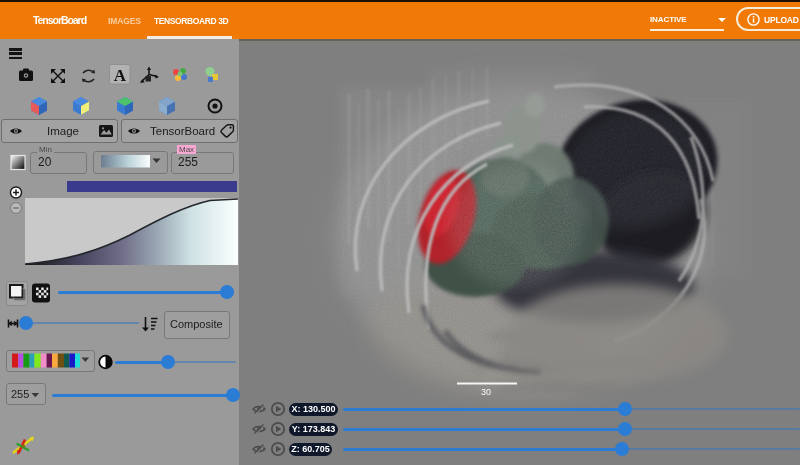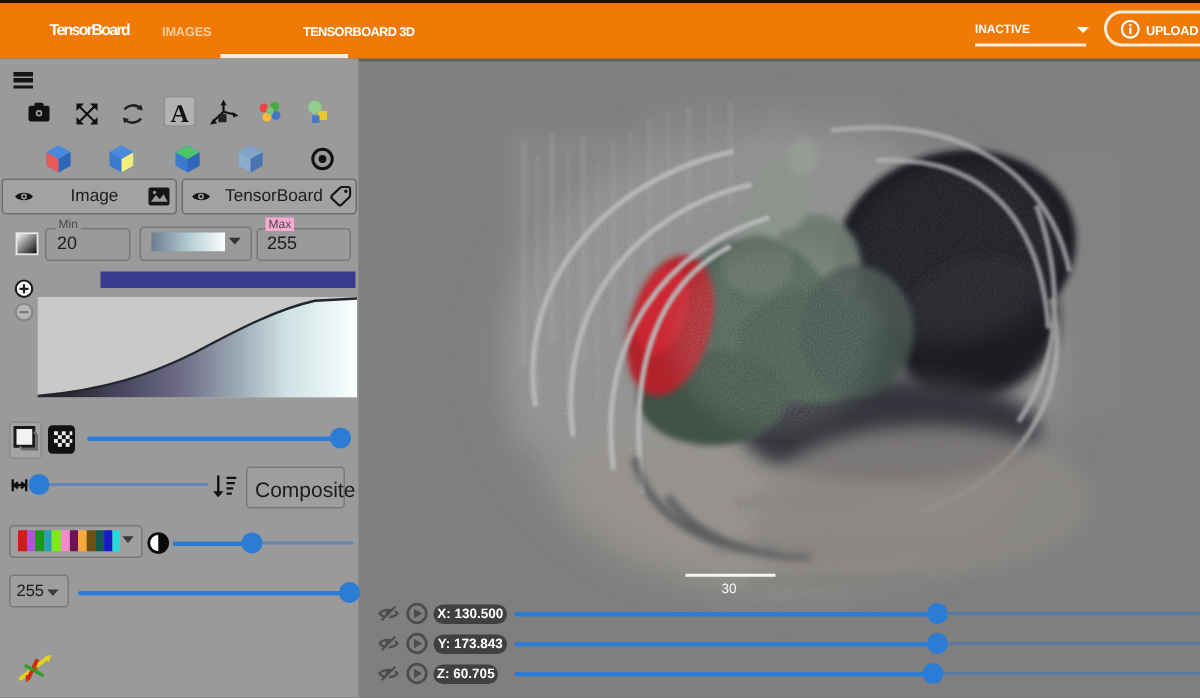--- a/index.html
+++ b/index.html
@@ -5,37 +5,37 @@
   * { margin:0; padding:0; box-sizing:border-box; }
   html,body { width:800px; height:465px; overflow:hidden; }
   body { font-family:"Liberation Sans", sans-serif; position:relative; background:#7f7f7f; }
   .abs { position:absolute; }
   
   #header { left:0; top:0; width:800px; height:39px; background:#f07a05; }
   #topline { left:0; top:0; width:800px; height:2px; background:#1d1002; }
   #brand { left:33px; top:13.5px; color:#fff; font-size:10.5px; font-weight:bold; letter-spacing:-1.05px; }
   .tab { top:15.5px; font-size:8.5px; font-weight:bold; }
   #tab1 { left:108px; color:rgba(255,255,255,0.62); letter-spacing:-0.1px;text-align:center; }
-  #tab2 { left:154px; color:#fff; letter-spacing:-0.4px;margin-left:48px; }
+  #tab2 { left:154px; color:#fff; letter-spacing:-0.4px; }
   #tabind { left:147px; top:35.5px; width:85px; height:3.5px; background:#f2ede4; }
   #inactive { left:650px; top:15px; color:#fdfdfd; font-size:8px; font-weight:bold; letter-spacing:-0.1px; }
   #inact-arrow { left:718px; top:17.5px; width:0; height:0; border-left:4px solid transparent; border-right:4px solid transparent; border-top:4px solid #fff; }
   #inact-line { left:650px; top:29px; width:74px; height:1.5px; background:rgba(255,255,255,0.85); }
   #upload { left:736px; top:7px; width:80px; height:24px; border:2px solid #f5ecd7; border-radius:14px; color:#fff; }
   #upload .uptxt { position:absolute; left:26px; top:6px; font-size:8.5px; font-weight:bold; letter-spacing:-0.2px; color:#fff; }
   
   #panel { left:0; top:39px; width:239px; height:426px; background:#9a9a9a; }
   .bar { position:absolute; background:#141414; }
   .btn-outline { position:absolute; border:1px solid #6e6e6e; border-radius:3px; background:#9e9e9e; }
   .lbl { position:absolute; color:#1c1c1c;text-align:center; }
   .track { position:absolute; height:3px; border-radius:2px; background:#2b7cd5; }
   .track-light { position:absolute; height:2px; border-radius:2px; background:rgba(56,118,191,0.55); }
   .knob { position:absolute; width:14px; height:14px; border-radius:50%; background:#2b7cd5; }
   
-  .pill { position:absolute; height:13px; border-radius:7px; background:#404040; color:#fff; font-size:9px; font-weight:bold; text-align:center; line-height:13px; }
+  .pill { position:absolute; height:13px; border-radius:7px; background:#0f172a; color:#fff; font-size:9px; font-weight:bold; text-align:center; line-height:13px; }
 </style>
 </head>
 <body>
 
   <svg class="abs" id="scene" style="left:239px; top:39px;" width="561" height="426" viewBox="0 0 561 426">
     <defs>
       <filter id="b1">
         <feGaussianBlur stdDeviation="1.2"></feGaussianBlur>
       </filter>
       <filter id="b2">
@@ -389,21 +389,21 @@
       <path d="M151 15.5h4.5"></path>
       <path d="M151 19h3.5"></path>
     </g>
 
     <path d="M214.5 11.5l4.5 5 4.5-5z" fill="#3a3a3a"></path>
   </svg>
   <div class="track" style="left:20px;top:321.5px;width:10px;"></div>
   <div class="track-light" style="left:30px;top:322px;width:109px;"></div>
   <div class="knob" style="left:19px;top:316px;"></div>
   <div class="btn-outline" style="left:163.5px;top:310.5px;width:66px;height:28px;border-color:#787878"></div>
-  <div class="lbl" style="left:170px;top:317.5px;font-size:14px;">Composite</div>
+  <div class="lbl" style="left:170px;top:317.5px;font-size:11px;">Composite</div>
 
   <div class="btn-outline" style="left:5.5px;top:350px;width:89px;height:22px;border-color:#787878"></div>
   <svg class="abs" style="left:0;top:348px" width="239" height="28" viewBox="0 0 239 28" id="rowC">
 
     <g>
       <rect x="12" y="5.5" width="6.2" height="14" fill="#d51a1a"></rect>
       <rect x="18.2" y="5.5" width="5.2" height="14" fill="#b44fe0"></rect>
       <rect x="23.4" y="5.5" width="6.2" height="14" fill="#189a18"></rect>
       <rect x="29.6" y="5.5" width="4.8" height="14" fill="#28a0b8"></rect>
       <rect x="34.4" y="5.5" width="6.4" height="14" fill="#82e81e"></rect>

